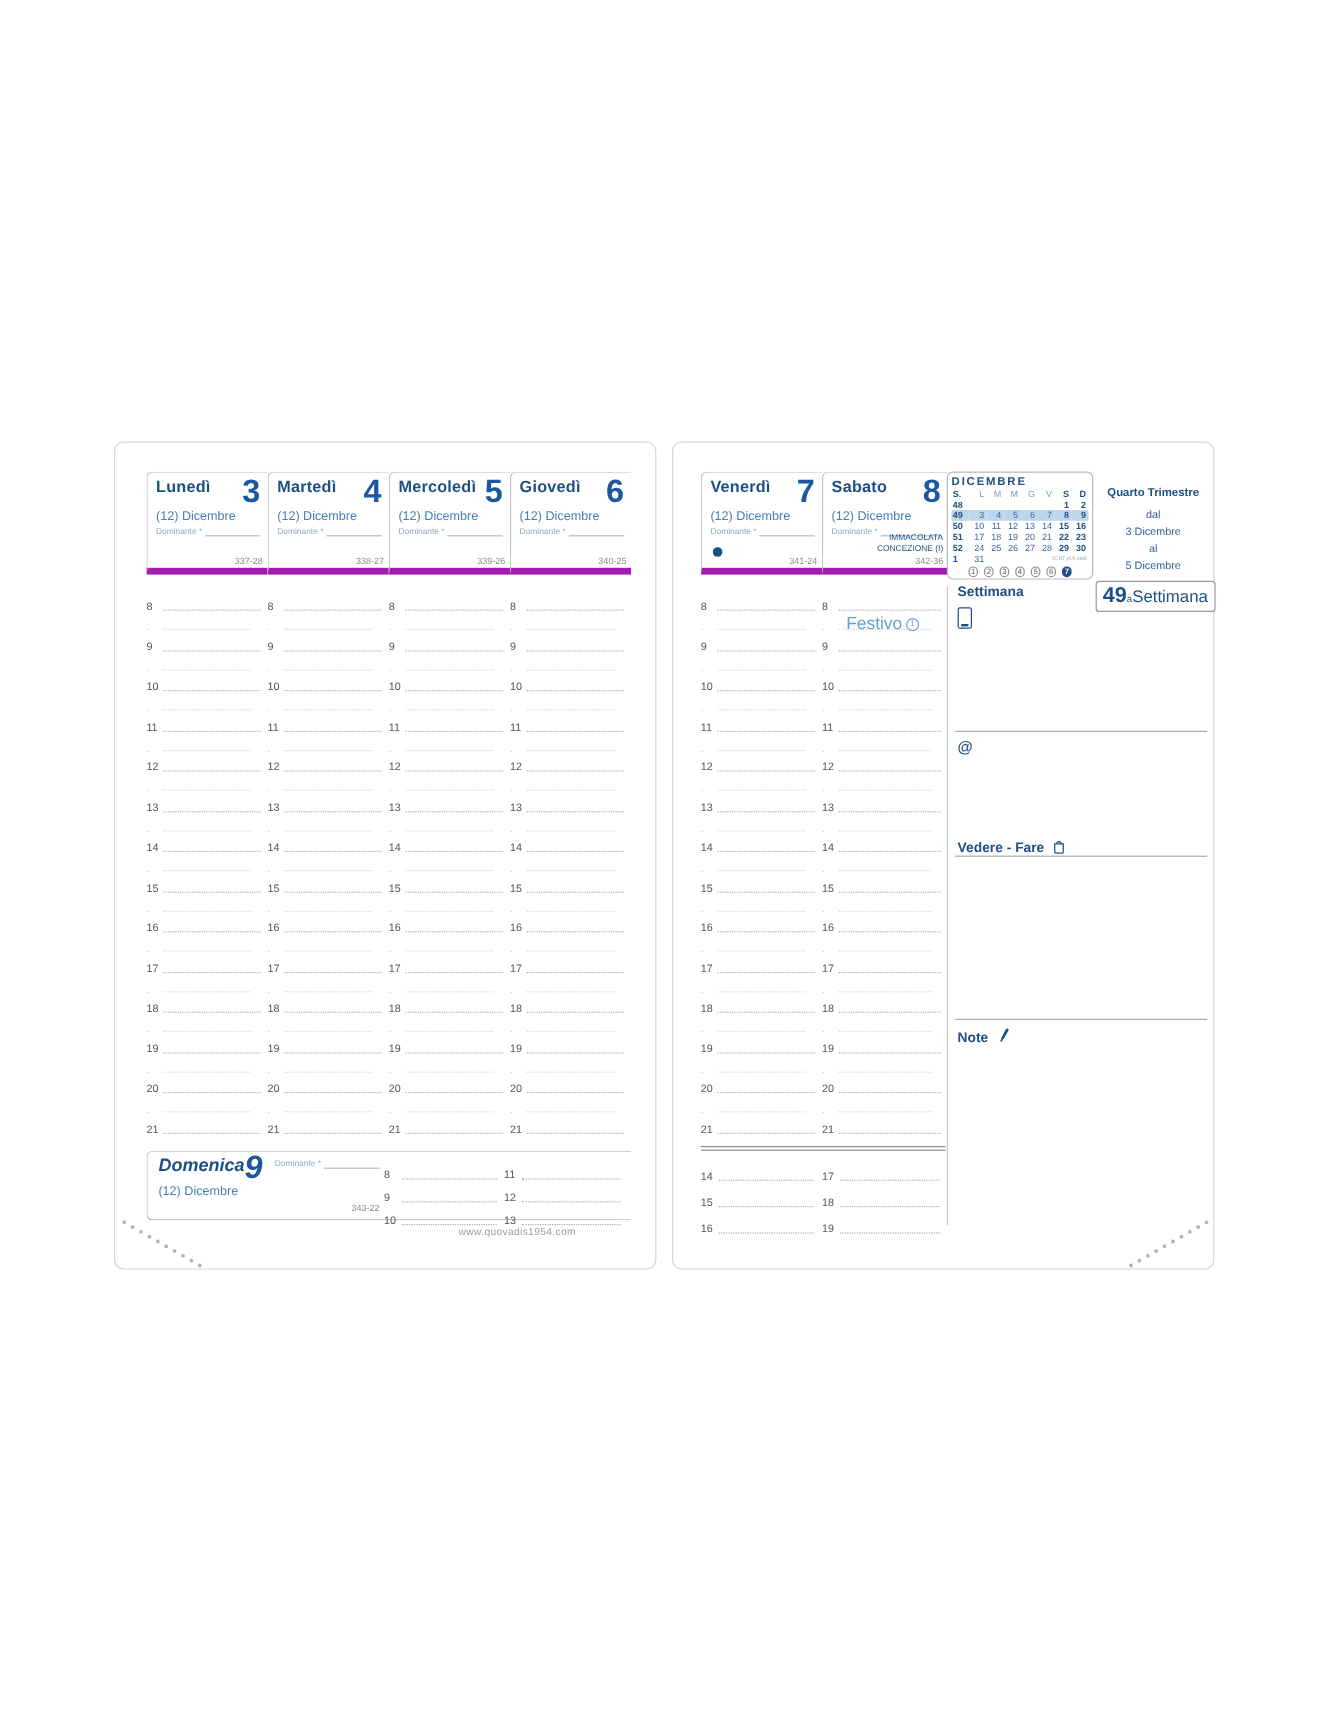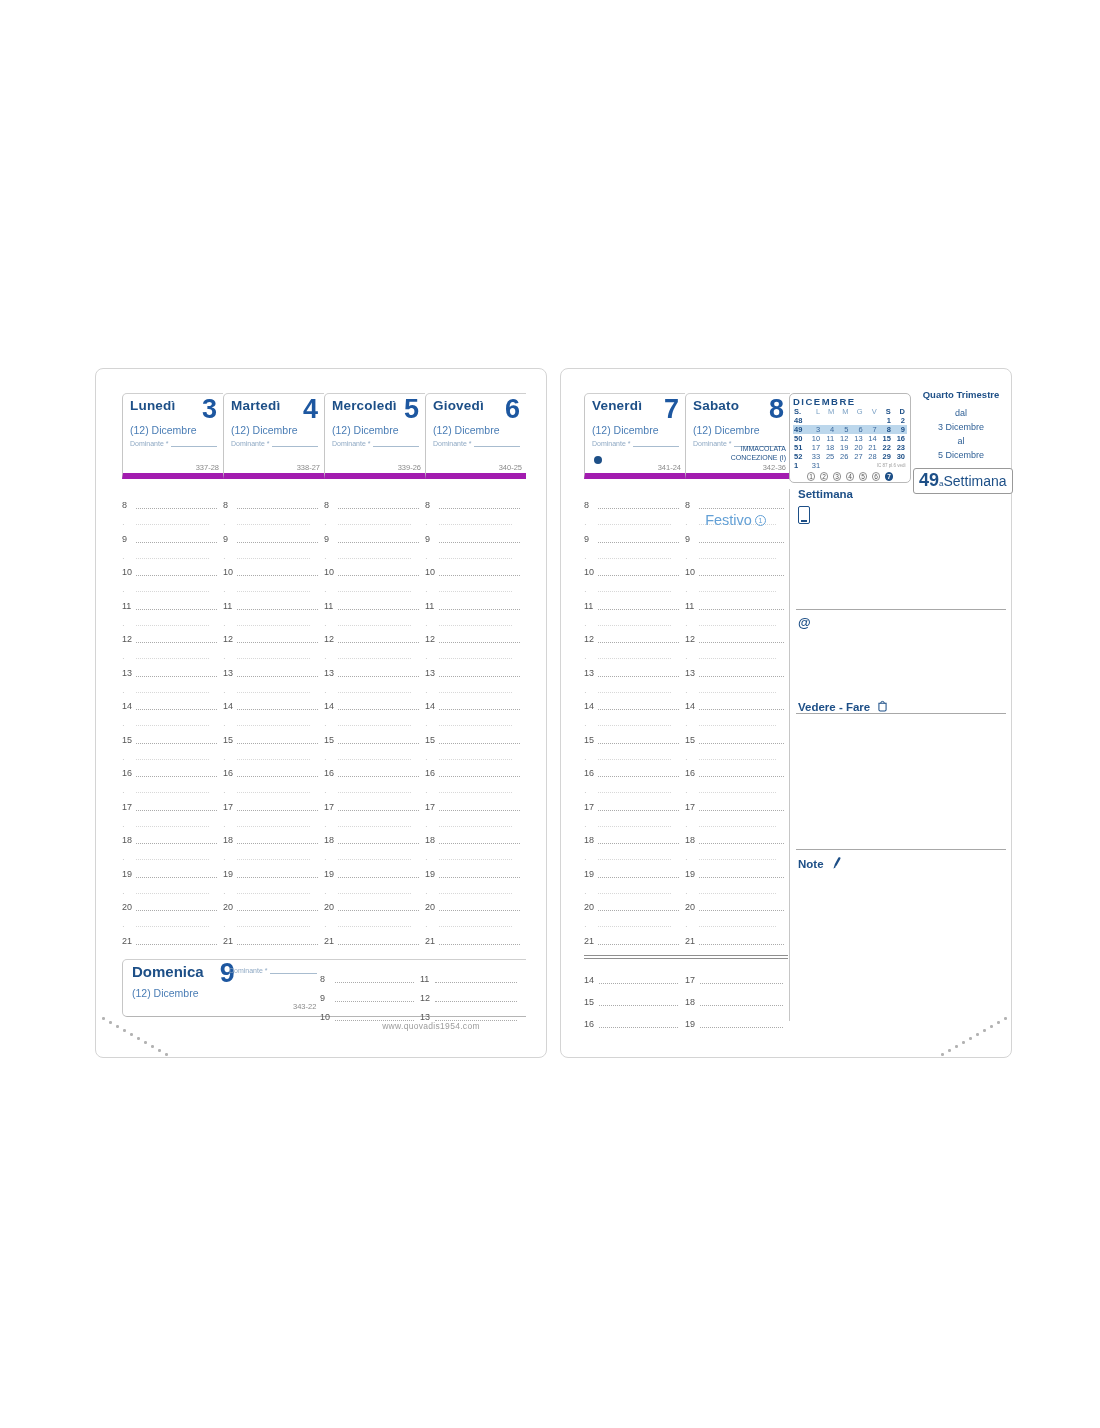--- a/index.html
+++ b/index.html
@@ -34,21 +34,21 @@
   .hb-num{font-size:9px;color:#555;min-width:13px;line-height:1;}
   .hb-line{flex:1;border-bottom:1px dotted #ababab;margin:0 4px 1px 1px;}
   .hb-half{display:flex;align-items:flex-end;height:11px;margin-top:5px;}
   .hb-dot{min-width:13px;font-size:8px;color:#c0c0c0;line-height:3px;}
   .hb-hline{flex:1;border-bottom:1px dotted #d8d8d8;margin:0 12px 1px 1px;}
 
   
   .sunday-box{position:absolute;left:26px;top:590px;width:404px;height:58px;box-sizing:border-box;
               border-left:1px solid #c6c6c6;border-top:1px solid #cfcfcf;border-bottom:1px solid #b5b5b5;
               border-radius:5px 0 0 5px;}
-  .sun-title{position:absolute;left:9px;top:3px;display:flex;align-items:flex-start;gap:16px;}
+  .sun-title{position:absolute;left:9px;top:3px;display:flex;align-items:flex-start;font-style:italic;}
   .sun-name{font-size:15px;font-weight:600;color:#1d4f87;}
   .sun-num{font-size:27px;font-weight:bold;color:#1d57a0;line-height:.8;}
   .sun-month{position:absolute;left:9px;top:27px;font-size:10.5px;color:#4a7db5;}
   .sun-dom{position:absolute;left:106px;top:6px;width:88px;display:flex;align-items:flex-end;}
   .sun-dom .lbl{font-size:7px;color:#8fa9c4;}
   .sun-foot{position:absolute;left:170px;bottom:5px;font-size:7.5px;color:#8a8a8a;}
   .sun-col1{position:absolute;left:197px;top:5px;width:100px;}
   .sun-col2{position:absolute;left:297px;top:5px;width:103px;}
   .srow{display:flex;align-items:flex-end;height:19px;}
   .xrow{display:flex;align-items:flex-end;height:22px;}
@@ -82,21 +82,21 @@
   .mc-wn{text-align:left;padding-left:1px;padding-right:0;}
   .mc-hl{background:#bcd7ec;}
   .mc-fine{position:absolute;right:4px;bottom:14px;font-size:9px;color:#a0a0a0;
            transform:scale(.5);transform-origin:right bottom;white-space:nowrap;}
   .mc-circles{display:flex;justify-content:center;gap:4.5px;margin-top:2px;}
   .mc-circ{width:8.5px;height:8.5px;border:1px solid #8f8f8f;border-radius:50%;font-size:6.5px;
            line-height:8.5px;text-align:center;color:#555;box-sizing:border-box;}
   .mc-circ.act{background:#1d4f87;border-color:#1d4f87;color:#fff;font-weight:bold;}
 
   
-  .trimester{position:absolute;left:352px;top:20px;width:96px;text-align:center;}
+  .trimester{position:absolute;left:352px;top:36px;width:96px;text-align:center;}
   .tri-title{font-size:9.5px;font-weight:bold;color:#1d4f87;}
   .tri-lines{margin-top:7px;font-size:9px;color:#2e5f95;line-height:1.55;}
   .week-box{margin-top:5px;display:inline-block;border:1px solid #999;border-radius:3px;padding:1px 5px 2px;background:#fff;}
   .wk-num{font-size:18px;font-weight:bold;color:#1d4f87;}
   .wk-sup{font-size:8px;color:#1d4f87;}
   .wk-lbl{font-size:14px;color:#1d4f87;}
 
   
   .sidebar{position:absolute;left:237px;top:0;width:210px;height:690px;}
   .sb-h{position:absolute;font-size:11.5px;font-weight:bold;color:#1d4f87;display:flex;align-items:center;gap:6px;}
@@ -1119,21 +1119,21 @@
           <div class="mc-cell mc-bold">16</div>
           <div class="mc-cell mc-wn mc-bold">51</div>
           <div class="mc-cell">17</div>
           <div class="mc-cell">18</div>
           <div class="mc-cell">19</div>
           <div class="mc-cell">20</div>
           <div class="mc-cell">21</div>
           <div class="mc-cell mc-bold">22</div>
           <div class="mc-cell mc-bold">23</div>
           <div class="mc-cell mc-wn mc-bold">52</div>
-          <div class="mc-cell">33</div>
+          <div class="mc-cell">24</div>
           <div class="mc-cell">25</div>
           <div class="mc-cell">26</div>
           <div class="mc-cell">27</div>
           <div class="mc-cell">28</div>
           <div class="mc-cell mc-bold">29</div>
           <div class="mc-cell mc-bold">30</div>
           <div class="mc-cell mc-wn mc-bold">1</div>
           <div class="mc-cell">31</div>
           <div class="mc-cell"></div>
           <div class="mc-cell"></div>

